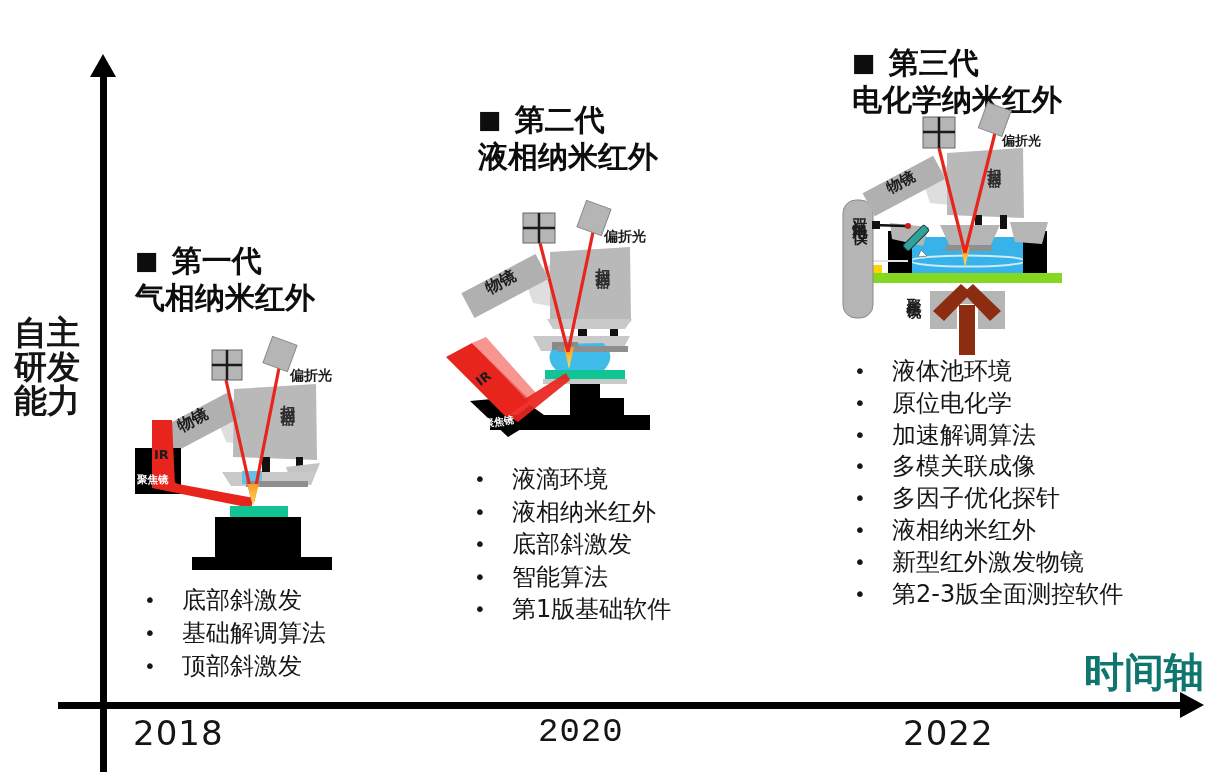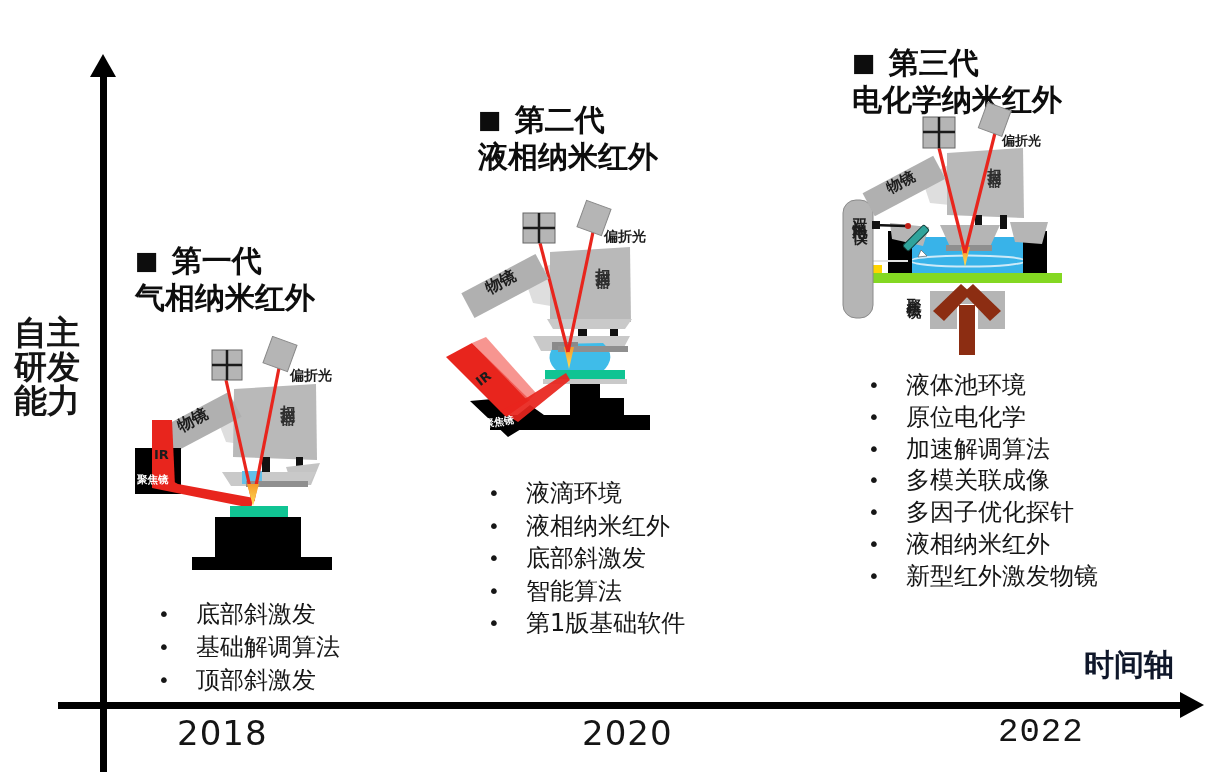--- a/index.html
+++ b/index.html
@@ -7,29 +7,29 @@
     position:relative;width:1212px;height:772px;background:#ffffff;overflow:hidden;
     font-family:"DejaVu Sans","Liberation Sans",sans-serif;color:#111;
   }
   .abs{position:absolute;}
   
   .y-axis{left:100px;top:72px;width:7px;height:700px;background:#000;}
   .y-arrow{left:90px;top:54px;width:0;height:0;border-left:13px solid transparent;border-right:13px solid transparent;border-bottom:23px solid #000;}
   .x-axis{left:58px;top:702px;width:1126px;height:7px;background:#000;}
   .x-arrow{left:1180px;top:692px;width:0;height:0;border-top:13px solid transparent;border-bottom:13px solid transparent;border-left:24px solid #000;}
   .y-label{left:14px;top:316px;font-size:33px;line-height:34px;font-weight:600;color:#151515;}
-  .x-label{left:1084px;top:645px;font-size:30px;font-weight:600;color:#0f172a;}
-  .year{top:713px;font-size:34px;font-weight:500;color:#151515;letter-spacing:1px;margin-left:44px;}
-  .year.y2018{left:133px;} .year.y2020{left:538px;} .year.y2022{left:954px;font-family:Liberation Mono, monospace;}
+  .x-label{left:1084px;top:645px;font-size:40px;font-weight:600;color:#0f766e;}
+  .year{top:713px;font-size:34px;font-weight:500;color:#151515;letter-spacing:1px;}
+  .year.y2018{left:133px;} .year.y2020{left:538px;font-family:Liberation Mono, monospace;} .year.y2022{left:903px;}
   
   .gen-title{font-size:30px;line-height:37px;font-weight:600;color:#0d0d0d;white-space:nowrap;}
   .gen-title .marker{font-size:25px;margin-right:13px;vertical-align:2px;}
   .t1{left:135px;top:242px;} .t2{left:470px;top:101px;margin-left:8px;} .t3{left:852px;top:12px;margin-top:32px;}
   
-  .blist{list-style:none;margin:14px;padding:0;font-size:24px;color:#161616;font-weight:500;white-space:nowrap;}
+  .blist{list-style:none;margin:0;padding:0;font-size:24px;color:#161616;font-weight:500;white-space:nowrap;}
   .blist li{display:block;}
   .blist .dot{display:inline-block;width:38px;font-size:20px;vertical-align:1px;}
   .b1{left:144px;top:584px;} .b1 li{line-height:33px;}
   .b2{left:474px;top:463px;} .b2 li{line-height:32.5px;}
   .b3{left:854px;top:356px;} .b3 li{line-height:31.8px;}
   
   .diagram{position:absolute;}
   .d1{left:130px;top:336px;width:240px;height:236px;}
   .d2{left:440px;top:195px;width:320px;height:245px;}
   .d3{left:828px;top:95px;width:300px;height:270px;}
@@ -233,15 +233,16 @@
     <li><span class="dot">•</span><span>第1版基础软件</span></li>
   </ul>
   <ul class="abs blist b3">
     <li><span class="dot">•</span><span>液体池环境</span></li>
     <li><span class="dot">•</span><span>原位电化学</span></li>
     <li><span class="dot">•</span><span>加速解调算法</span></li>
     <li><span class="dot">•</span><span>多模关联成像</span></li>
     <li><span class="dot">•</span><span>多因子优化探针</span></li>
     <li><span class="dot">•</span><span>液相纳米红外</span></li>
     <li><span class="dot">•</span><span>新型红外激发物镜</span></li>
+    <li><span class="dot">•</span><span>第2-3版全面测控软件</span></li>
   </ul>
 
 </div>
 
 </body></html>

